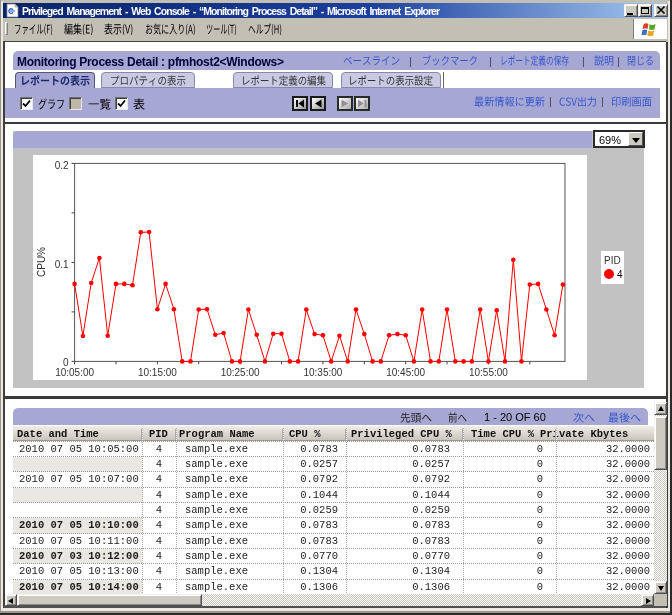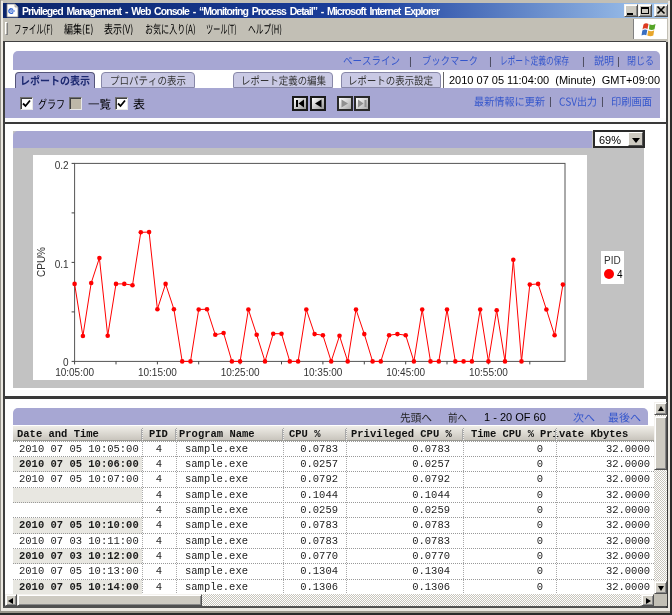--- a/index.html
+++ b/index.html
@@ -88,20 +88,21 @@
 <div class="abs" style="left:668px;top:1px;width:2px;height:612px;background:#ece9e2"></div>
 <div class="abs" style="left:670px;top:0px;width:2px;height:615px;background:#2b2b2b"></div>
 <div class="abs" style="left:3px;top:606px;width:663px;height:2px;background:#505050"></div>
 <div class="abs" style="left:1px;top:608px;width:669px;height:2.5px;background:#ece9e2"></div>
 <div class="abs" style="left:1px;top:610.5px;width:669px;height:2px;background:#9a968c"></div>
 <div class="abs" style="left:0px;top:612.5px;width:672px;height:2.5px;background:#2b2b2b"></div>
 
 <div class="abs" style="left:5px;top:42px;width:661px;height:564px;background:#fff;overflow:hidden"></div>
 
 <div class="abs" style="left:13px;top:51px;width:647px;height:19px;background:#a7a7d3;border-radius:5px 5px 0 0"></div>
+<div class="abs" style="left:17px;top:55px;font-size:12px;font-weight:bold;color:#00003a;letter-spacing:-0.28px;white-space:nowrap">Monitoring Process Detail : pfmhost2&lt;Windows&gt;</div>
 <div class="jp blue" style="left:343px;top:55px">
       <svg preserveAspectRatio="none" width="57" height="11" viewBox="0 0 66 11">
         <path transform="translate(0 9.68) scale(0.011000 -0.011000)" fill="currentColor" d="M690.9 678.2Q703.5 660.5 721.3 632.1Q739.1 603.7 756.5 573.8Q773.9 543.9 785.6 519.7L726.7 493.2Q714.4 519.6 699.1 548Q683.7 576.3 667.3 603.8Q650.9 631.4 633.9 653.5ZM819.4 729.1Q833 711.8 851 683.9Q869 656 887.2 626.2Q905.4 596.3 917 573.1L859.4 545.1Q846.6 571.5 830.6 599.5Q814.6 627.4 797.5 654.3Q780.3 681.1 763.4 702.9ZM53.1 263.5Q72.8 279.8 88.5 294.9Q104.2 310.1 123.8 329.6Q142 347.8 165.7 375.8Q189.5 403.7 216.6 436.6Q243.7 469.5 270.8 502.6Q298 535.7 321.3 563.4Q361 610.3 400 615.8Q439 621.3 490 572.6Q520.5 544.5 557 507.2Q593.6 469.8 629.8 432.1Q666 394.4 694.8 363.2Q728.8 327.8 770.9 282.4Q813 237 857.1 189.6Q901.2 142.2 939.2 100.6L870.4 28Q835.4 71.4 795.5 117.8Q755.7 164.3 717.3 208.7Q679 253.1 646.7 289.1Q625.3 313.7 598.4 342.9Q571.5 372.1 544.3 401.2Q517.2 430.3 493.5 454.9Q469.7 479.6 454 495Q424.7 523.1 406.3 520.9Q387.9 518.7 362.2 487.6Q344.3 465.7 321 436.3Q297.7 406.9 272.9 375.1Q248.1 343.2 225.3 314.1Q202.4 285.1 185.3 264.5Q170.4 245.2 154.8 224Q139.3 202.8 127.7 187.5Z M1101.9 433Q1117 432 1139 430.6Q1161.1 429.3 1187.4 428.6Q1213.7 427.9 1241.3 427.9Q1257.1 427.9 1290.7 427.9Q1324.3 427.9 1369.1 427.9Q1414 427.9 1464.6 427.9Q1515.2 427.9 1565.8 427.9Q1616.4 427.9 1661.5 427.9Q1706.6 427.9 1739.9 427.9Q1773.3 427.9 1789.4 427.9Q1827 427.9 1853.8 429.9Q1880.6 432 1897.1 433V335.4Q1881.8 336.4 1852.6 337.9Q1823.4 339.5 1790 339.5Q1773.9 339.5 1740 339.5Q1706.2 339.5 1661.4 339.5Q1616.6 339.5 1566 339.5Q1515.4 339.5 1464.8 339.5Q1414.2 339.5 1369.4 339.5Q1324.5 339.5 1290.9 339.5Q1257.3 339.5 1241.3 339.5Q1200.1 339.5 1162.8 338.4Q1125.5 337.4 1101.9 335.4Z M2799.9 669Q2795.4 662.6 2787.6 649.2Q2779.7 635.7 2775.4 625.2Q2755.6 576.2 2724.8 516.6Q2694 456.9 2655.8 398.8Q2617.6 340.8 2576.1 294.2Q2520.7 232.3 2454.9 173.5Q2389.2 114.6 2316.1 64.6Q2243 14.5 2163.6 -21.9L2099.8 45.1Q2180.8 76.9 2255.4 124.2Q2329.9 171.5 2395.2 228.2Q2460.5 285 2511.9 341.9Q2546.1 380.8 2579.4 429.6Q2612.7 478.4 2639.2 528.8Q2665.7 579.2 2678.1 620.4Q2669.5 620.4 2639.7 620.4Q2609.9 620.4 2568.9 620.4Q2527.8 620.4 2482.7 620.4Q2437.6 620.4 2396.6 620.4Q2355.5 620.4 2326.4 620.4Q2297.4 620.4 2288.4 620.4Q2270.7 620.4 2249.2 619.2Q2227.8 618 2210.2 616.9Q2192.7 615.8 2187.2 615.4V705.7Q2194.3 704.9 2212.7 703.5Q2231.1 702.1 2252.1 700.8Q2273.2 699.5 2288.4 699.5Q2298.5 699.5 2327.7 699.5Q2356.8 699.5 2397.3 699.5Q2437.8 699.5 2481.9 699.5Q2525.9 699.5 2566.3 699.5Q2606.8 699.5 2635.7 699.5Q2664.7 699.5 2674.3 699.5Q2698.8 699.5 2718.2 701.9Q2737.6 704.3 2749.1 707.8ZM2589.1 346.7Q2630.1 313 2673.5 272Q2716.9 231 2758.9 187.7Q2800.8 144.5 2836.9 104.7Q2873 64.9 2898.8 33.5L2829.4 -27.2Q2793.6 20.7 2744.7 76.2Q2695.7 131.6 2641.2 187.4Q2586.6 243.2 2532 290.4Z M3231.2 744.6Q3251 742.2 3274 741Q3297.1 739.8 3320.6 739.8Q3336.4 739.8 3375.9 739.8Q3415.4 739.8 3465.6 739.8Q3515.9 739.8 3566.2 739.8Q3616.6 739.8 3656.6 739.8Q3696.7 739.8 3714.3 739.8Q3737.7 739.8 3762.1 741Q3786.5 742.2 3804.8 744.6V661.8Q3786.9 663.8 3762.5 664.2Q3738.2 664.6 3712.9 664.6Q3696.3 664.6 3656.6 664.6Q3617 664.6 3566.8 664.6Q3516.5 664.6 3466.3 664.6Q3416 664.6 3376.6 664.6Q3337.2 664.6 3320.6 664.6Q3298.1 664.6 3274.9 663.9Q3251.8 663.2 3231.2 661.8ZM3878.1 481.3Q3874.6 474.6 3870.5 466.1Q3866.5 457.6 3864.7 451.6Q3845.2 377.8 3809.9 303.4Q3774.7 229 3718.7 167.6Q3640.5 81.6 3548.5 33.6Q3456.5 -14.4 3361.1 -41.2L3299.3 30Q3405.3 51.9 3496.4 98.8Q3587.4 145.7 3651.2 213.2Q3696.7 261.1 3726.5 320.7Q3756.2 380.3 3769.8 434.4Q3759.4 434.4 3728.5 434.4Q3697.6 434.4 3653.9 434.4Q3610.1 434.4 3559.5 434.4Q3508.9 434.4 3457.7 434.4Q3406.4 434.4 3361.8 434.4Q3317.2 434.4 3284.8 434.4Q3252.4 434.4 3239.2 434.4Q3221.4 434.4 3195.1 433.7Q3168.8 433 3141.5 430.6V514.7Q3169.1 512.3 3194.1 510.6Q3219.1 508.9 3239.2 508.9Q3250.1 508.9 3281 508.9Q3311.9 508.9 3356 508.9Q3400.1 508.9 3450.9 508.9Q3501.6 508.9 3552.6 508.9Q3603.7 508.9 3648 508.9Q3692.3 508.9 3723.6 508.9Q3754.9 508.9 3765.8 508.9Q3783.2 508.9 3798 510.8Q3812.8 512.8 3821.1 516.6Z M4086.2 361.3Q4215.9 396.3 4327.9 446.2Q4439.8 496.1 4522.6 547.7Q4575.4 580.5 4624.9 619.2Q4674.3 658 4718.3 699.8Q4762.3 741.6 4796.4 783.3L4863.4 720.5Q4820.6 676.3 4771.7 633.4Q4722.7 590.5 4668.2 550.9Q4613.7 511.2 4555.3 474.4Q4500.4 440.8 4431.2 406.1Q4362 371.4 4284.2 340.1Q4206.3 308.8 4125.8 283.3ZM4506.5 506.3 4592.7 532.1V75.9Q4592.7 57.4 4593.4 36.2Q4594.1 15 4595.5 -2.9Q4596.9 -20.9 4599 -30.7H4501Q4502.4 -20.9 4503.7 -2.9Q4505.1 15 4505.8 36.2Q4506.5 57.4 4506.5 75.9Z M5227 732.7Q5253.7 714.7 5288.7 688.5Q5323.7 662.3 5360.2 632.4Q5396.8 602.5 5429.1 574.9Q5461.4 547.2 5481.6 526.2L5419.2 462.7Q5400.4 482.2 5370 510.2Q5339.6 538.2 5303.9 568.5Q5268.2 598.7 5233.2 626.1Q5198.2 653.5 5170 671.9ZM5141.3 62.6Q5228.7 75.6 5301.3 98.8Q5373.9 122 5433.8 150.9Q5493.7 179.8 5540.9 209Q5618.1 257.3 5682.9 319.9Q5747.8 382.4 5796.9 449.1Q5846 515.8 5874.7 577.3L5922.9 491.7Q5889 429.8 5839.2 365.9Q5789.3 302 5726.2 243.1Q5663.1 184.2 5587 136.5Q5537.2 105.2 5477.6 75.1Q5418 44.9 5347.7 20.5Q5277.4 -3.8 5193.6 -19.3Z"></path>
       </svg>
     </div>
     <div class="sep" style="left:409px;top:55px">|</div>
 <div class="jp blue" style="left:422px;top:55px">
       <svg preserveAspectRatio="none" width="56" height="11" viewBox="0 0 66 11">
         <path transform="translate(0 9.68) scale(0.011000 -0.011000)" fill="currentColor" d="M755.5 831.3Q767.7 814.4 782.6 790.4Q797.5 766.4 811.5 742.4Q825.6 718.5 835.4 699.3L779.7 674.8Q769.7 695.2 756.2 719.2Q742.6 743.2 728.1 766.8Q713.6 790.4 700.8 808.4ZM884.4 856.7Q896.8 840.1 911.8 816.6Q926.8 793 941.5 768.7Q956.3 744.4 966.5 724.9L910.8 700.6Q894.2 731.6 872 769.9Q849.7 808.2 829.3 833.8ZM845.8 651.1Q840.8 640.6 837.4 628.4Q833.9 616.2 830.8 601Q823 561.7 809.9 513.9Q796.8 466 778.1 415.7Q759.5 365.4 735.3 318.1Q711.1 270.8 681.6 232.3Q636 174.1 579.7 124Q523.3 73.8 451.5 33.8Q379.7 -6.3 288 -35.3L220 39.6Q317.4 64.4 388.9 100Q460.3 135.6 514.3 181.3Q568.2 227.1 610 280.3Q645.7 325.8 672.2 383.4Q698.8 441 716.5 499.6Q734.1 558.1 740.7 606Q726.3 606 687.4 606Q648.5 606 595.7 606Q542.8 606 485 606Q427.2 606 374.4 606Q321.5 606 282.6 606Q243.7 606 229.4 606Q199.7 606 174.5 605.1Q149.3 604.3 129.9 602.9V691.5Q144 690.1 160.7 688.4Q177.4 686.7 195.7 685.9Q214 685 230 685Q241.9 685 272.6 685Q303.3 685 345.9 685Q388.5 685 436.9 685Q485.2 685 533.1 685Q580.9 685 622.4 685Q663.9 685 693 685Q722 685 731.4 685Q742.9 685 757 685.9Q771.1 686.7 784.9 690.3Z M1483.5 575.9Q1490.2 561.2 1501.1 531.8Q1512 502.4 1524.4 469.2Q1536.8 436 1547 406.3Q1557.2 376.6 1562 360.4L1487.7 333.6Q1483.9 350.8 1474.2 380.1Q1464.5 409.4 1452.5 442.5Q1440.5 475.6 1428.9 504.9Q1417.2 534.2 1409.6 550.9ZM1845.5 519.6Q1840.4 504.6 1836.6 492.5Q1832.8 480.4 1829.7 470.4Q1810.1 388 1776 309.3Q1742 230.6 1688.4 162.6Q1619 75.2 1532.5 16.2Q1446.1 -42.8 1362.2 -74.7L1296.2 -7.5Q1354 9.5 1413.3 39.7Q1472.5 69.9 1526.5 111.9Q1580.4 153.9 1621.4 204.7Q1656.8 248.6 1685.3 303.6Q1713.7 358.7 1732.7 421Q1751.6 483.3 1759.3 547.1ZM1250.8 525.6Q1258.8 509.5 1270.9 480.1Q1283 450.7 1296.6 416.5Q1310.2 382.3 1322.5 350.8Q1334.8 319.4 1341.8 299.9L1266.4 271.7Q1260.4 291.1 1248.6 323.4Q1236.8 355.7 1223 391Q1209.2 426.3 1196.8 455.3Q1184.4 484.3 1176.8 497.4Z M2871.7 625.5Q2865.4 615 2859.1 599.6Q2852.9 584.2 2848.6 572.2Q2835.6 522 2810.7 462.7Q2785.9 403.5 2751 342.9Q2716.1 282.2 2671.3 227.7Q2603.2 144.8 2508.4 76.4Q2413.6 8.1 2273.2 -44.5L2200.6 21.3Q2292.7 48.2 2365.7 86.6Q2438.7 125 2496.9 171.9Q2555 218.7 2600.1 272.2Q2639.4 318.2 2671.5 373.3Q2703.6 428.5 2726.7 483.7Q2749.9 539 2759.5 584.4H2389.1L2421.1 656.2Q2433.3 656.2 2466.2 656.2Q2499 656.2 2541.5 656.2Q2583.9 656.2 2625.9 656.2Q2668 656.2 2699.3 656.2Q2730.6 656.2 2740 656.2Q2760.1 656.2 2776.9 658.4Q2793.7 660.7 2805.4 665.5ZM2536.7 776.5Q2524.2 756.9 2512.1 734.5Q2500.1 712.1 2492.5 698.1Q2463.2 643 2418 579.7Q2372.9 516.3 2310.8 454.1Q2248.7 391.8 2168.3 338.1L2098.7 389.7Q2163.5 428.3 2214.7 473Q2266 517.8 2304.4 563.6Q2342.8 609.5 2370 651.9Q2397.1 694.3 2413.4 727.7Q2421.3 740.8 2430.7 764.3Q2440.1 787.8 2444.4 807.1Z M3928.8 634.1Q3921.7 626.2 3915 618.4Q3908.4 610.5 3903.8 603.2Q3875.7 557.2 3836.1 503Q3796.5 448.7 3746.8 391.8Q3697.1 334.9 3638.6 279.8Q3580 224.6 3513.2 176.7L3451.3 232.4Q3511.8 273.9 3564.9 323.1Q3618 372.3 3662.5 422.6Q3707 472.9 3740.3 518.8Q3773.7 564.8 3793.3 600.6Q3773.7 600.6 3736 600.6Q3698.3 600.6 3648.1 600.6Q3597.9 600.6 3542.6 600.6Q3487.2 600.6 3432.5 600.6Q3377.8 600.6 3330.7 600.6Q3283.6 600.6 3250.4 600.6Q3217.3 600.6 3205 600.6Q3185.6 600.6 3166 599.7Q3146.4 598.8 3129.7 597.7Q3113.1 596.6 3103.3 595.3V684.7Q3117 683.4 3134 681.3Q3151 679.2 3169.5 678.3Q3188 677.4 3205 677.4Q3215.7 677.4 3248.4 677.4Q3281 677.4 3327.9 677.4Q3374.8 677.4 3429.5 677.4Q3484.3 677.4 3540.6 677.4Q3597 677.4 3648.5 677.4Q3700 677.4 3739.9 677.4Q3779.7 677.4 3801.3 677.4Q3844 677.4 3865.5 684.9ZM3457.6 159.4Q3435 182 3404.4 210Q3373.7 237.9 3340.8 266.2Q3308 294.6 3278.8 318.5Q3249.5 342.4 3229.2 356.3L3293.8 408.5Q3310.9 396.2 3339.1 373.6Q3367.3 350.9 3400.7 323.2Q3434 295.5 3467.2 266Q3500.3 236.6 3527.3 210.4Q3558.8 179.6 3593.3 143.6Q3627.8 107.7 3658.8 73.8Q3689.9 39.9 3711.2 13.2L3638.4 -44.7Q3620 -18.9 3589.6 16.4Q3559.1 51.7 3524.3 89.4Q3489.4 127 3457.6 159.4Z M4101.9 433Q4117 432 4139 430.6Q4161.1 429.3 4187.4 428.6Q4213.7 427.9 4241.3 427.9Q4257.1 427.9 4290.7 427.9Q4324.3 427.9 4369.1 427.9Q4414 427.9 4464.6 427.9Q4515.2 427.9 4565.8 427.9Q4616.4 427.9 4661.5 427.9Q4706.6 427.9 4739.9 427.9Q4773.3 427.9 4789.4 427.9Q4827 427.9 4853.8 429.9Q4880.6 432 4897.1 433V335.4Q4881.8 336.4 4852.6 337.9Q4823.4 339.5 4790 339.5Q4773.9 339.5 4740 339.5Q4706.2 339.5 4661.4 339.5Q4616.6 339.5 4566 339.5Q4515.4 339.5 4464.8 339.5Q4414.2 339.5 4369.4 339.5Q4324.5 339.5 4290.9 339.5Q4257.3 339.5 4241.3 339.5Q4200.1 339.5 4162.8 338.4Q4125.5 337.4 4101.9 335.4Z M5871.7 625.5Q5865.4 615 5859.1 599.6Q5852.9 584.2 5848.6 572.2Q5835.6 522 5810.7 462.7Q5785.9 403.5 5751 342.9Q5716.1 282.2 5671.3 227.7Q5603.2 144.8 5508.4 76.4Q5413.6 8.1 5273.2 -44.5L5200.6 21.3Q5292.7 48.2 5365.7 86.6Q5438.7 125 5496.9 171.9Q5555 218.7 5600.1 272.2Q5639.4 318.2 5671.5 373.3Q5703.6 428.5 5726.7 483.7Q5749.9 539 5759.5 584.4H5389.1L5421.1 656.2Q5433.3 656.2 5466.2 656.2Q5499 656.2 5541.5 656.2Q5583.9 656.2 5625.9 656.2Q5668 656.2 5699.3 656.2Q5730.6 656.2 5740 656.2Q5760.1 656.2 5776.9 658.4Q5793.7 660.7 5805.4 665.5ZM5536.7 776.5Q5524.2 756.9 5512.1 734.5Q5500.1 712.1 5492.5 698.1Q5463.2 643 5418 579.7Q5372.9 516.3 5310.8 454.1Q5248.7 391.8 5168.3 338.1L5098.7 389.7Q5163.5 428.3 5214.7 473Q5266 517.8 5304.4 563.6Q5342.8 609.5 5370 651.9Q5397.1 694.3 5413.4 727.7Q5421.3 740.8 5430.7 764.3Q5440.1 787.8 5444.4 807.1Z"></path>
       </svg>
@@ -143,21 +144,20 @@
         <path transform="translate(0 9.68) scale(0.011000 -0.011000)" fill="currentColor" d="M222.1 31.8Q227.6 43.8 229.6 54.9Q231.6 66.1 231.6 80.8Q231.6 96.3 231.6 137.4Q231.6 178.4 231.6 235Q231.6 291.7 231.6 354.3Q231.6 417 231.6 476.5Q231.6 536 231.6 582.6Q231.6 629.2 231.6 652.5Q231.6 666 230.2 683.8Q228.8 701.6 227.2 718.1Q225.6 734.5 223.5 743.8H322Q319.4 725.6 317 700.1Q314.6 674.6 314.6 653.1Q314.6 632.6 314.6 594.8Q314.6 556.9 314.6 508.3Q314.6 459.6 314.6 406Q314.6 352.5 314.6 300.5Q314.6 248.5 314.6 203.9Q314.6 159.2 314.6 128Q314.6 96.8 314.6 85.7Q386.7 104 463.2 136.8Q539.7 169.6 613.5 214.2Q687.3 258.9 751.4 312.5Q815.5 366.2 862.1 426.6L907.2 356.9Q809.8 236 659.3 145.1Q508.8 54.3 321.9 -0.2Q314 -2.4 302.8 -6.6Q291.6 -10.9 279.8 -17.6Z M1754.7 738.9Q1754.7 712.2 1773.1 693.7Q1791.6 675.3 1818.3 675.3Q1845 675.3 1863.8 693.7Q1882.6 712.2 1882.6 738.9Q1882.6 765.6 1863.8 784.4Q1845 803.2 1818.3 803.2Q1791.6 803.2 1773.1 784.4Q1754.7 765.6 1754.7 738.9ZM1709.1 738.9Q1709.1 769.5 1723.9 794.3Q1738.6 819.2 1763.5 834Q1788.4 848.8 1818.3 848.8Q1848.9 848.8 1873.7 834Q1898.6 819.2 1913.4 794.3Q1928.2 769.5 1928.2 738.9Q1928.2 709 1913.4 684.1Q1898.6 659.2 1873.7 644.5Q1848.9 629.7 1818.3 629.7Q1788.4 629.7 1763.5 644.5Q1738.6 659.2 1723.9 684.1Q1709.1 709 1709.1 738.9ZM1541.7 770.7Q1540.7 763.7 1539.2 750.9Q1537.8 738.1 1536.7 724.2Q1535.6 710.3 1535.6 699.3Q1535.6 673.2 1535.6 639Q1535.6 604.7 1535.6 571.7Q1535.6 538.6 1535.6 514Q1535.6 494 1535.6 455.9Q1535.6 417.9 1535.6 370.1Q1535.6 322.3 1535.6 271.7Q1535.6 221 1535.6 174.1Q1535.6 127.1 1535.6 90.9Q1535.6 54.7 1535.6 36.6Q1535.6 -2.7 1515.6 -22.8Q1495.7 -42.8 1449.9 -42.8Q1429 -42.8 1403.5 -41.8Q1378 -40.8 1353.1 -39.1Q1328.3 -37.4 1307.6 -35.7L1300.5 43.8Q1333.7 37.8 1365.1 35Q1396.4 32.2 1416.2 32.2Q1436.4 32.2 1445.5 41.5Q1454.5 50.9 1454.9 70.5Q1454.9 84.2 1455.1 118.5Q1455.3 152.8 1455.3 198.6Q1455.3 244.5 1455.3 294.7Q1455.3 344.9 1455.3 390.4Q1455.3 435.9 1455.3 468.9Q1455.3 502 1455.3 514Q1455.3 531.3 1455.3 565.4Q1455.3 599.4 1455.3 636.6Q1455.3 673.8 1455.3 699.7Q1455.3 716.5 1452.9 738.1Q1450.5 759.8 1448.1 770.7ZM1092.1 602.3Q1113.3 599.9 1133.3 598.3Q1153.2 596.7 1176.9 596.7Q1189.2 596.7 1226.2 596.7Q1263.1 596.7 1315.5 596.7Q1368 596.7 1428.1 596.7Q1488.2 596.7 1548.5 596.7Q1608.9 596.7 1661.3 596.7Q1713.7 596.7 1750.5 596.7Q1787.3 596.7 1800 596.7Q1817.5 596.7 1840.4 598.1Q1863.2 599.5 1881.8 601.9V518.9Q1862.3 520.3 1840.8 520.7Q1819.3 521.1 1801 521.1Q1788.3 521.1 1751.7 521.1Q1715.1 521.1 1662.7 521.1Q1610.3 521.1 1550.1 521.1Q1490 521.1 1429.9 521.1Q1369.7 521.1 1317.1 521.1Q1264.5 521.1 1227.5 521.1Q1190.6 521.1 1177.5 521.1Q1154.9 521.1 1133.6 520.4Q1112.3 519.7 1092.1 517.7ZM1322.1 366.8Q1305.9 334.6 1282.4 296.7Q1258.8 258.7 1231.3 220.4Q1203.8 182.1 1177.4 148.9Q1150.9 115.7 1129.7 92.5L1060.9 139.4Q1085.9 162.2 1113.2 194.4Q1140.4 226.7 1166.6 262.8Q1192.8 298.9 1214.9 334.5Q1237 370.1 1251.8 400.7ZM1739.8 400.2Q1760 376.2 1783.6 343Q1807.3 309.8 1831.6 272.6Q1855.9 235.4 1876.9 200.5Q1897.9 165.7 1912.9 138.7L1839.2 97.9Q1824.6 127.6 1804.1 163.6Q1783.6 199.5 1760.6 236.5Q1737.6 273.5 1714.4 306.8Q1691.3 340 1671.9 363.6Z M2101.9 433Q2117 432 2139 430.6Q2161.1 429.3 2187.4 428.6Q2213.7 427.9 2241.3 427.9Q2257.1 427.9 2290.7 427.9Q2324.3 427.9 2369.1 427.9Q2414 427.9 2464.6 427.9Q2515.2 427.9 2565.8 427.9Q2616.4 427.9 2661.5 427.9Q2706.6 427.9 2739.9 427.9Q2773.3 427.9 2789.4 427.9Q2827 427.9 2853.8 429.9Q2880.6 432 2897.1 433V335.4Q2881.8 336.4 2852.6 337.9Q2823.4 339.5 2790 339.5Q2773.9 339.5 2740 339.5Q2706.2 339.5 2661.4 339.5Q2616.6 339.5 2566 339.5Q2515.4 339.5 2464.8 339.5Q2414.2 339.5 2369.4 339.5Q2324.5 339.5 2290.9 339.5Q2257.3 339.5 2241.3 339.5Q2200.1 339.5 2162.8 338.4Q2125.5 337.4 2101.9 335.4Z M3337 88.4Q3337 102.5 3337 144.5Q3337 186.6 3337 245.1Q3337 303.7 3337 368.5Q3337 433.4 3337 494.3Q3337 555.3 3337 602Q3337 648.8 3337 669.8Q3337 691.2 3335.2 721.1Q3333.4 751 3329.3 774.2H3427.4Q3425 751.7 3422.7 722Q3420.4 692.4 3420.4 669.8Q3420.4 631.1 3420.4 576.4Q3420.4 521.7 3420.4 460.5Q3420.4 399.2 3420.7 338.5Q3421 277.8 3421 225.5Q3421 173.2 3421 136.6Q3421 100 3421 88.4Q3421 72.4 3421.6 51Q3422.2 29.6 3424 8.1Q3425.8 -13.4 3427.2 -30.3H3330.5Q3333.6 -6.2 3335.3 27.1Q3337 60.5 3337 88.4ZM3402.7 511.7Q3452.1 497.5 3511.8 477Q3571.4 456.5 3633 433.1Q3694.5 409.8 3750.3 386.3Q3806.1 362.8 3847.5 342.1L3812.6 257.3Q3770 280.5 3716.2 304.5Q3662.5 328.4 3605.9 351Q3549.3 373.7 3496.5 392.1Q3443.7 410.5 3402.7 423.3Z M4211.1 534.3H4794.7V462.1H4211.1ZM4499.4 295.5H4836.2V224.7H4499.4ZM4460 497.6H4537.6V-9L4460 1.7ZM4222.4 376.8 4300 368.5Q4279.2 216.9 4230.3 103Q4181.4 -10.9 4096.6 -84.9Q4090.7 -78 4079.3 -68.3Q4068 -58.5 4055.8 -49.2Q4043.6 -39.8 4034.5 -34.3Q4118.2 30.6 4162.4 135.7Q4206.5 240.8 4222.4 376.8ZM4270 247.7Q4296.2 171.5 4337.9 124.1Q4379.7 76.6 4434.8 51.7Q4490 26.9 4556.6 17.7Q4623.3 8.6 4699.6 8.6Q4710.7 8.6 4735.7 8.6Q4760.7 8.6 4792.5 8.6Q4824.2 8.6 4857 8.8Q4889.8 9 4916.9 9.2Q4944 9.4 4958.5 9.8Q4952.7 0.7 4946.8 -13Q4940.9 -26.7 4936.5 -41Q4932.2 -55.2 4930 -66.3H4880.5H4695.9Q4606.6 -66.3 4531.1 -54.6Q4455.7 -42.9 4395.1 -12.1Q4334.6 18.7 4287.7 75.9Q4240.9 133.2 4208.9 224.3ZM4458.8 839.6H4538V677.9H4458.8ZM4082.3 725.2H4918.1V507.1H4841.3V653.5H4156.4V507.1H4082.3Z M5098.6 734.7H5903.4V675.4H5098.6ZM5152.4 613.2H5849.3V557.2H5152.4ZM5055.5 493.2H5945.5V433.3H5055.5ZM5054.7 270.9H5948.2V211.6H5054.7ZM5460.2 705.2H5537V463.8H5460.2ZM5676.3 842.4 5755.9 821.9Q5737 791.9 5716.5 763.1Q5696.1 734.4 5679.9 713.7L5616.7 733.3Q5632 755.9 5649 787.4Q5666 818.9 5676.3 842.4ZM5050.5 123.9Q5108.9 127.8 5184.7 133.3Q5260.5 138.9 5346.7 145.4Q5432.9 152 5519.8 159L5519.4 105.1Q5436.3 97.3 5353.2 89.6Q5270 82 5194.3 75.4Q5118.6 68.7 5057.8 62.9ZM5267.3 379H5340.2V-5.1Q5340.2 -34.6 5331.8 -49.1Q5323.5 -63.6 5301.3 -70.1Q5279 -77.2 5242.5 -78.8Q5206 -80.4 5148.8 -80.4Q5146.2 -67.2 5139.3 -50.4Q5132.4 -33.6 5125.2 -20.4Q5152.8 -21.4 5178 -21.8Q5203.3 -22.2 5222.1 -21.7Q5240.9 -21.2 5247.9 -21.2Q5258.9 -21.2 5263.1 -17.4Q5267.3 -13.5 5267.3 -3.5ZM5457.2 423.8 5503.4 376.6Q5448.9 363.8 5377.7 353.6Q5306.6 343.4 5230.8 336.5Q5155.1 329.7 5084.8 325.9Q5083 336.6 5077.6 350.9Q5072.1 365.2 5066.8 375.5Q5135.3 379.7 5208.5 386.5Q5281.7 393.2 5347.3 402.9Q5412.8 412.6 5457.2 423.8ZM5540.5 417.7H5612.6Q5616.8 324.6 5639 245.9Q5661.2 167.3 5695.8 109.6Q5730.3 51.9 5773.2 20.4Q5816 -11.2 5863 -10.6Q5884.3 -10 5892 10.7Q5899.7 31.3 5903.7 85.4Q5915.2 75.5 5931.5 67.4Q5947.7 59.3 5961.8 55Q5956 1.2 5944.3 -27.6Q5932.6 -56.5 5912.3 -67.9Q5892.1 -79.4 5859.7 -80Q5794.5 -80 5739 -42.6Q5683.4 -5.2 5640.7 62.1Q5597.9 129.4 5571.9 220.3Q5545.9 311.2 5540.5 417.7ZM5805.2 199.8 5870.5 177.1Q5824.5 117.1 5756.4 68.8Q5688.3 20.6 5608.8 -15.6Q5529.3 -51.9 5448.3 -77.3Q5445.4 -69.6 5438.4 -58.5Q5431.4 -47.4 5423.5 -35.6Q5415.6 -23.9 5408.8 -17Q5487.3 3.1 5562.9 33.9Q5638.6 64.8 5702 106.5Q5765.3 148.2 5805.2 199.8ZM5687.2 373.7 5729 419.1Q5757.8 408.5 5788.3 393.5Q5818.9 378.5 5846.4 362.4Q5874 346.3 5891.2 330.9L5848 280.9Q5831 296.3 5804.2 313.2Q5777.3 330.1 5746.6 346.2Q5716 362.3 5687.2 373.7ZM5250.3 816.2 5314.9 839.8Q5337.2 817.1 5356.8 788.1Q5376.5 759.2 5385.9 737.3L5316.6 709.5Q5308.5 731.3 5289.8 761.8Q5271 792.4 5250.3 816.2Z M6563.7 682.7Q6553.9 604.9 6538.5 519.8Q6523.1 434.7 6499 354.8Q6468.8 252.3 6432.1 183.1Q6395.5 113.9 6353.9 78.9Q6312.4 43.9 6266.2 43.9Q6221.9 43.9 6180.9 76.2Q6139.9 108.5 6113.9 168.5Q6087.8 228.6 6087.8 311.1Q6087.8 392.8 6121.4 465.9Q6154.9 539 6214.7 595.7Q6274.4 652.5 6354 685Q6433.6 717.6 6525 717.6Q6613.1 717.6 6683.5 688.9Q6753.9 660.2 6804.2 609.8Q6854.4 559.4 6881.2 492.6Q6908.1 425.8 6908.1 350Q6908.1 245 6863.7 165Q6819.2 85.1 6735.5 35Q6651.7 -15.1 6532.7 -31L6486.4 43.5Q6510.5 45.6 6532.5 48.9Q6554.5 52.2 6572.2 56Q6620.2 66.8 6665.6 90.3Q6711 113.8 6747.2 150.4Q6783.5 187 6804.9 237.6Q6826.3 288.3 6826.3 353.1Q6826.3 413.6 6806.1 466.4Q6786 519.1 6747.1 559.2Q6708.2 599.3 6652 622.2Q6595.9 645.1 6523.9 645.1Q6441.6 645.1 6375.5 615.2Q6309.4 585.2 6262.4 536.5Q6215.5 487.9 6190.8 430.3Q6166.1 372.8 6166.1 318Q6166.1 255.5 6182.5 215Q6198.8 174.5 6222.4 155.2Q6246.1 136 6269 136Q6292.6 136 6317.7 159.6Q6342.9 183.3 6368.8 235.6Q6394.8 287.9 6420.1 372.1Q6442.5 444.3 6457.9 525.3Q6473.3 606.3 6480.3 684.1Z M7615.5 327.9H7666.3V-70.7H7615.5ZM7743.8 327.9H7795.4V-70.7H7743.8ZM7391.8 779.4H7942.5V713.2H7391.8ZM7512.8 172.7H7911.1V115H7512.8ZM7430.8 647.6H7498.3V426.9Q7498.3 372.6 7493.8 309Q7489.3 245.4 7476.9 179Q7464.6 112.6 7440.9 50Q7417.2 -12.6 7378.8 -65.5Q7373.3 -59 7362.9 -50.7Q7352.6 -42.4 7342.1 -34.8Q7331.7 -27.2 7323.4 -23.7Q7360 26.1 7381.5 83.5Q7402.9 140.9 7413.5 201.2Q7424 261.6 7427.4 319.3Q7430.8 376.9 7430.8 427.9ZM7460 647.6H7917.9V415.6H7460V478H7845.4V585.8H7460ZM7484.9 347.8H7915.4V288.7H7540.8V-80.4H7484.9ZM7875.6 347.8H7938.9V-8.9Q7938.9 -30.7 7934.6 -45Q7930.4 -59.2 7915.9 -68.1Q7902.3 -75.4 7882.1 -77.6Q7862 -79.8 7833.5 -79.8Q7831.7 -66.3 7825.5 -48.8Q7819.3 -31.2 7813.1 -18Q7832.1 -19 7846.2 -19Q7860.3 -19 7866.2 -19Q7875.6 -18.4 7875.6 -7.8ZM7196.2 840 7260.9 815Q7242.9 778.1 7221.9 738Q7200.8 697.9 7180.3 660.9Q7159.8 623.9 7140.8 595.5L7090.1 617.7Q7108.1 646.9 7127.9 686Q7147.7 725.2 7166.1 766Q7184.4 806.8 7196.2 840ZM7302.4 725.7 7364.2 697.9Q7331.2 642.1 7291.4 579.7Q7251.7 517.2 7211.2 459.5Q7170.7 401.8 7134.3 358.2L7089 382.7Q7116 416.1 7145.2 458.6Q7174.5 501.1 7203.3 547.7Q7232.1 594.3 7257.7 640.3Q7283.2 686.3 7302.4 725.7ZM7036.9 633 7076 680.2Q7102.9 655.9 7130.3 627Q7157.7 598.1 7180.6 569.8Q7203.5 541.5 7216.3 518.5L7174.9 463.8Q7162.4 488.2 7139.9 517.9Q7117.4 547.6 7090.4 577.8Q7063.3 608 7036.9 633ZM7264.8 499.5 7317.6 519.8Q7336.8 486.6 7354 448.3Q7371.2 409.9 7384.4 373.8Q7397.7 337.8 7402.9 309.2L7346.2 285.1Q7341.3 313.3 7328.7 350.4Q7316.1 387.4 7299.6 426.7Q7283 465.9 7264.8 499.5ZM7028.4 397.9Q7090.3 400.3 7175.3 405Q7260.2 409.8 7350.2 414.6L7350.4 350.9Q7266.6 345.7 7184.1 340.2Q7101.6 334.8 7036.7 330.6ZM7283.5 256.2 7336.6 271.8Q7354.6 228.8 7368.6 177.8Q7382.6 126.9 7387 89.5L7330.3 72.2Q7326.7 110.2 7313.9 161.7Q7301.1 213.2 7283.5 256.2ZM7088.8 268.4 7150 257.9Q7140.4 187.1 7123.1 119Q7105.9 50.8 7082.2 2.8Q7076.7 7.1 7066.1 12.2Q7055.6 17.2 7044.8 22.3Q7034 27.5 7026.1 30Q7051 75.9 7065.8 139.6Q7080.5 203.3 7088.8 268.4ZM7189.2 368.1H7254V-79.8H7189.2Z M8053.5 228.2H8947.1V165.5H8053.5ZM8221.7 593.9H8840.2V540.3H8221.7ZM8221.7 473.3H8843.3V419.1H8221.7ZM8209.6 721.5H8881.2V659.9H8209.6ZM8480 686.1H8552.5V327.5H8480ZM8460.4 308.2H8535.2V-79.4H8460.4ZM8444 205.5 8502.6 175.6Q8465.4 136.8 8415.6 100.2Q8365.8 63.5 8308.7 31.3Q8251.6 -0.9 8192.7 -26.4Q8133.8 -51.8 8078.9 -69Q8070.2 -54.6 8055.9 -35.9Q8041.6 -17.2 8029 -6.2Q8084.5 8.5 8143.5 30.5Q8202.5 52.5 8258.4 80.5Q8314.3 108.5 8362.4 140.3Q8410.4 172.1 8444 205.5ZM8552.9 205.8Q8586.8 173.1 8634.3 141.7Q8681.9 110.3 8737.8 83.6Q8793.8 56.9 8852.8 35.7Q8911.8 14.4 8967.8 0.6Q8960.1 -6.7 8951 -17.8Q8942 -28.8 8933.8 -40.2Q8925.6 -51.5 8919.9 -61.2Q8864.1 -44.6 8804.6 -20.1Q8745.1 4.3 8688.1 35.3Q8631.2 66.3 8581.3 101.9Q8531.3 137.4 8494.2 175.6ZM8526.1 840.4 8610.2 828.7Q8590.1 789 8567.4 749.3Q8544.8 709.7 8525.3 681.9L8459.5 695.5Q8477.2 725.9 8496.7 767.1Q8516.1 808.4 8526.1 840.4ZM8265.1 841.8 8343.4 827Q8314.1 772.5 8275.9 714.9Q8237.6 657.3 8189.5 601.3Q8141.4 545.4 8081.4 495.8Q8075.3 504.5 8065.5 514Q8055.8 523.6 8045.7 532.2Q8035.7 540.9 8027 546Q8083 590.1 8128.5 641.1Q8174 692.1 8208.7 744.2Q8243.4 796.3 8265.1 841.8ZM8174.3 680H8246V350.2H8920.1V290.4H8174.3Z"></path>
       </svg>
     </div>
 <div class="abs" style="left:341px;top:72px;width:100px;height:16px;background:#c9c9e4;border:1px solid #8888a8;border-radius:4px 4px 0 0"></div>
 <div class="jp" style="left:348px;top:74.5px;color:#333">
       <svg preserveAspectRatio="none" width="85" height="11" viewBox="0 0 99 11">
         <path transform="translate(0 9.68) scale(0.011000 -0.011000)" fill="currentColor" d="M222.1 31.8Q227.6 43.8 229.6 54.9Q231.6 66.1 231.6 80.8Q231.6 96.3 231.6 137.4Q231.6 178.4 231.6 235Q231.6 291.7 231.6 354.3Q231.6 417 231.6 476.5Q231.6 536 231.6 582.6Q231.6 629.2 231.6 652.5Q231.6 666 230.2 683.8Q228.8 701.6 227.2 718.1Q225.6 734.5 223.5 743.8H322Q319.4 725.6 317 700.1Q314.6 674.6 314.6 653.1Q314.6 632.6 314.6 594.8Q314.6 556.9 314.6 508.3Q314.6 459.6 314.6 406Q314.6 352.5 314.6 300.5Q314.6 248.5 314.6 203.9Q314.6 159.2 314.6 128Q314.6 96.8 314.6 85.7Q386.7 104 463.2 136.8Q539.7 169.6 613.5 214.2Q687.3 258.9 751.4 312.5Q815.5 366.2 862.1 426.6L907.2 356.9Q809.8 236 659.3 145.1Q508.8 54.3 321.9 -0.2Q314 -2.4 302.8 -6.6Q291.6 -10.9 279.8 -17.6Z M1754.7 738.9Q1754.7 712.2 1773.1 693.7Q1791.6 675.3 1818.3 675.3Q1845 675.3 1863.8 693.7Q1882.6 712.2 1882.6 738.9Q1882.6 765.6 1863.8 784.4Q1845 803.2 1818.3 803.2Q1791.6 803.2 1773.1 784.4Q1754.7 765.6 1754.7 738.9ZM1709.1 738.9Q1709.1 769.5 1723.9 794.3Q1738.6 819.2 1763.5 834Q1788.4 848.8 1818.3 848.8Q1848.9 848.8 1873.7 834Q1898.6 819.2 1913.4 794.3Q1928.2 769.5 1928.2 738.9Q1928.2 709 1913.4 684.1Q1898.6 659.2 1873.7 644.5Q1848.9 629.7 1818.3 629.7Q1788.4 629.7 1763.5 644.5Q1738.6 659.2 1723.9 684.1Q1709.1 709 1709.1 738.9ZM1541.7 770.7Q1540.7 763.7 1539.2 750.9Q1537.8 738.1 1536.7 724.2Q1535.6 710.3 1535.6 699.3Q1535.6 673.2 1535.6 639Q1535.6 604.7 1535.6 571.7Q1535.6 538.6 1535.6 514Q1535.6 494 1535.6 455.9Q1535.6 417.9 1535.6 370.1Q1535.6 322.3 1535.6 271.7Q1535.6 221 1535.6 174.1Q1535.6 127.1 1535.6 90.9Q1535.6 54.7 1535.6 36.6Q1535.6 -2.7 1515.6 -22.8Q1495.7 -42.8 1449.9 -42.8Q1429 -42.8 1403.5 -41.8Q1378 -40.8 1353.1 -39.1Q1328.3 -37.4 1307.6 -35.7L1300.5 43.8Q1333.7 37.8 1365.1 35Q1396.4 32.2 1416.2 32.2Q1436.4 32.2 1445.5 41.5Q1454.5 50.9 1454.9 70.5Q1454.9 84.2 1455.1 118.5Q1455.3 152.8 1455.3 198.6Q1455.3 244.5 1455.3 294.7Q1455.3 344.9 1455.3 390.4Q1455.3 435.9 1455.3 468.9Q1455.3 502 1455.3 514Q1455.3 531.3 1455.3 565.4Q1455.3 599.4 1455.3 636.6Q1455.3 673.8 1455.3 699.7Q1455.3 716.5 1452.9 738.1Q1450.5 759.8 1448.1 770.7ZM1092.1 602.3Q1113.3 599.9 1133.3 598.3Q1153.2 596.7 1176.9 596.7Q1189.2 596.7 1226.2 596.7Q1263.1 596.7 1315.5 596.7Q1368 596.7 1428.1 596.7Q1488.2 596.7 1548.5 596.7Q1608.9 596.7 1661.3 596.7Q1713.7 596.7 1750.5 596.7Q1787.3 596.7 1800 596.7Q1817.5 596.7 1840.4 598.1Q1863.2 599.5 1881.8 601.9V518.9Q1862.3 520.3 1840.8 520.7Q1819.3 521.1 1801 521.1Q1788.3 521.1 1751.7 521.1Q1715.1 521.1 1662.7 521.1Q1610.3 521.1 1550.1 521.1Q1490 521.1 1429.9 521.1Q1369.7 521.1 1317.1 521.1Q1264.5 521.1 1227.5 521.1Q1190.6 521.1 1177.5 521.1Q1154.9 521.1 1133.6 520.4Q1112.3 519.7 1092.1 517.7ZM1322.1 366.8Q1305.9 334.6 1282.4 296.7Q1258.8 258.7 1231.3 220.4Q1203.8 182.1 1177.4 148.9Q1150.9 115.7 1129.7 92.5L1060.9 139.4Q1085.9 162.2 1113.2 194.4Q1140.4 226.7 1166.6 262.8Q1192.8 298.9 1214.9 334.5Q1237 370.1 1251.8 400.7ZM1739.8 400.2Q1760 376.2 1783.6 343Q1807.3 309.8 1831.6 272.6Q1855.9 235.4 1876.9 200.5Q1897.9 165.7 1912.9 138.7L1839.2 97.9Q1824.6 127.6 1804.1 163.6Q1783.6 199.5 1760.6 236.5Q1737.6 273.5 1714.4 306.8Q1691.3 340 1671.9 363.6Z M2101.9 433Q2117 432 2139 430.6Q2161.1 429.3 2187.4 428.6Q2213.7 427.9 2241.3 427.9Q2257.1 427.9 2290.7 427.9Q2324.3 427.9 2369.1 427.9Q2414 427.9 2464.6 427.9Q2515.2 427.9 2565.8 427.9Q2616.4 427.9 2661.5 427.9Q2706.6 427.9 2739.9 427.9Q2773.3 427.9 2789.4 427.9Q2827 427.9 2853.8 429.9Q2880.6 432 2897.1 433V335.4Q2881.8 336.4 2852.6 337.9Q2823.4 339.5 2790 339.5Q2773.9 339.5 2740 339.5Q2706.2 339.5 2661.4 339.5Q2616.6 339.5 2566 339.5Q2515.4 339.5 2464.8 339.5Q2414.2 339.5 2369.4 339.5Q2324.5 339.5 2290.9 339.5Q2257.3 339.5 2241.3 339.5Q2200.1 339.5 2162.8 338.4Q2125.5 337.4 2101.9 335.4Z M3337 88.4Q3337 102.5 3337 144.5Q3337 186.6 3337 245.1Q3337 303.7 3337 368.5Q3337 433.4 3337 494.3Q3337 555.3 3337 602Q3337 648.8 3337 669.8Q3337 691.2 3335.2 721.1Q3333.4 751 3329.3 774.2H3427.4Q3425 751.7 3422.7 722Q3420.4 692.4 3420.4 669.8Q3420.4 631.1 3420.4 576.4Q3420.4 521.7 3420.4 460.5Q3420.4 399.2 3420.7 338.5Q3421 277.8 3421 225.5Q3421 173.2 3421 136.6Q3421 100 3421 88.4Q3421 72.4 3421.6 51Q3422.2 29.6 3424 8.1Q3425.8 -13.4 3427.2 -30.3H3330.5Q3333.6 -6.2 3335.3 27.1Q3337 60.5 3337 88.4ZM3402.7 511.7Q3452.1 497.5 3511.8 477Q3571.4 456.5 3633 433.1Q3694.5 409.8 3750.3 386.3Q3806.1 362.8 3847.5 342.1L3812.6 257.3Q3770 280.5 3716.2 304.5Q3662.5 328.4 3605.9 351Q3549.3 373.7 3496.5 392.1Q3443.7 410.5 3402.7 423.3Z M4563.7 682.7Q4553.9 604.9 4538.5 519.8Q4523.1 434.7 4499 354.8Q4468.8 252.3 4432.1 183.1Q4395.5 113.9 4353.9 78.9Q4312.4 43.9 4266.2 43.9Q4221.9 43.9 4180.9 76.2Q4139.9 108.5 4113.9 168.5Q4087.8 228.6 4087.8 311.1Q4087.8 392.8 4121.4 465.9Q4154.9 539 4214.7 595.7Q4274.4 652.5 4354 685Q4433.6 717.6 4525 717.6Q4613.1 717.6 4683.5 688.9Q4753.9 660.2 4804.2 609.8Q4854.4 559.4 4881.2 492.6Q4908.1 425.8 4908.1 350Q4908.1 245 4863.7 165Q4819.2 85.1 4735.5 35Q4651.7 -15.1 4532.7 -31L4486.4 43.5Q4510.5 45.6 4532.5 48.9Q4554.5 52.2 4572.2 56Q4620.2 66.8 4665.6 90.3Q4711 113.8 4747.2 150.4Q4783.5 187 4804.9 237.6Q4826.3 288.3 4826.3 353.1Q4826.3 413.6 4806.1 466.4Q4786 519.1 4747.1 559.2Q4708.2 599.3 4652 622.2Q4595.9 645.1 4523.9 645.1Q4441.6 645.1 4375.5 615.2Q4309.4 585.2 4262.4 536.5Q4215.5 487.9 4190.8 430.3Q4166.1 372.8 4166.1 318Q4166.1 255.5 4182.5 215Q4198.8 174.5 4222.4 155.2Q4246.1 136 4269 136Q4292.6 136 4317.7 159.6Q4342.9 183.3 4368.8 235.6Q4394.8 287.9 4420.1 372.1Q4442.5 444.3 4457.9 525.3Q4473.3 606.3 4480.3 684.1Z M5099.6 756.5H5902.4V691.2H5099.6ZM5145.4 609.1H5863.4V546.9H5145.4ZM5062.6 456H5936.6V390.7H5062.6ZM5460 840.4H5535.6V405.3H5460ZM5456.9 434.4 5521.3 403.1Q5482.1 360.7 5430 320.4Q5377.9 280.1 5318.5 244.9Q5259.1 209.6 5197.2 181.2Q5135.3 152.8 5077.2 133.8Q5072 143.5 5063.2 154.8Q5054.3 166.1 5045.3 177.1Q5036.4 188 5028.1 195.7Q5085.6 211.9 5146.7 237.3Q5207.9 262.6 5265.5 294.2Q5323.1 325.8 5372.5 361.5Q5421.8 397.1 5456.9 434.4ZM5565.9 424.4Q5596 317.9 5649.6 230.8Q5703.3 143.7 5782.6 82.4Q5861.8 21.1 5967.7 -10.6Q5959.6 -18.3 5950.2 -30Q5940.7 -41.7 5932.3 -54Q5924 -66.3 5918.2 -76.5Q5808.3 -38.8 5726.5 29.6Q5644.6 97.9 5588.3 193.9Q5532 289.9 5497.5 410.4ZM5850.6 357.5 5910.4 311Q5875.1 282.5 5833.5 253.6Q5791.9 224.6 5750.4 198.5Q5709 172.5 5672.5 152.2L5626.3 193.8Q5661.7 215.3 5702.7 243Q5743.7 270.8 5782.9 301Q5822.2 331.2 5850.6 357.5ZM5139.6 -10.5Q5197.1 2 5273.3 20.3Q5349.4 38.5 5434.8 59.6Q5520.1 80.7 5605.1 101.9L5612.7 35Q5534 14.3 5453.1 -6.4Q5372.2 -27.2 5298.1 -45.7Q5224 -64.1 5163.7 -79.6ZM5280.7 248.2 5334.7 302.1 5355.4 296V-5.5H5280.7Z M6461 483.8H6541.7V17.5Q6541.7 -18.5 6531.5 -37.5Q6521.2 -56.4 6494 -66.1Q6467.5 -74.8 6422.6 -76.9Q6377.7 -78.9 6311.5 -78.9Q6308.9 -62 6300.9 -39.5Q6293 -16.9 6283.7 -0.2Q6318.2 -1.2 6349.5 -1.9Q6380.9 -2.6 6404.3 -2.3Q6427.8 -1.9 6436.8 -1.9Q6450.8 -1.3 6455.9 3Q6461 7.3 6461 19.1ZM6233.7 350.8 6311.5 330.3Q6287.4 269.2 6253.8 210.3Q6220.1 151.4 6181.7 100.4Q6143.4 49.4 6103.6 10.8Q6096.6 17.7 6083.8 26.3Q6071 34.9 6057.7 43.2Q6044.4 51.6 6034.5 56.3Q6096.1 109.4 6148.8 187.9Q6201.4 266.4 6233.7 350.8ZM6683.5 320.3 6752.6 349.2Q6789.7 302.6 6825.5 247.8Q6861.2 193 6890.1 139.8Q6918.9 86.5 6933.8 43.5L6858.6 10.5Q6845.6 52.1 6817.9 106Q6790.2 159.9 6755.2 216.2Q6720.2 272.5 6683.5 320.3ZM6149.1 765.5H6852.6V691.6H6149.1ZM6059.5 523.1H6941V448.8H6059.5Z M7496.9 808.5H7568V686.5Q7568 643.6 7558.2 595.7Q7548.4 547.8 7521 502.9Q7493.6 457.9 7439.8 422.1Q7434.6 429.7 7424.5 439.3Q7414.4 449 7403.6 458.3Q7392.7 467.7 7385 472.1Q7433.3 503.9 7457.2 540.5Q7481 577.2 7489 615Q7496.9 652.8 7496.9 687.7ZM7740.2 808.5H7811.5V562.5Q7811.5 546 7815.2 541.4Q7818.8 536.9 7830.9 536.9Q7834.7 536.9 7845 536.9Q7855.2 536.9 7866 536.9Q7876.9 536.9 7881.5 536.9Q7890.2 536.9 7894.7 544Q7899.3 551.1 7901.6 574.6Q7903.9 598.2 7904.3 645.9Q7915.3 637.2 7934.1 629.9Q7952.8 622.6 7967.6 618.7Q7964.6 560.2 7956.4 527.9Q7948.2 495.7 7932.6 483.3Q7917.1 471 7889.8 471Q7883.3 471 7869 471Q7854.7 471 7840.5 471Q7826.3 471 7819.8 471Q7789.4 471 7771.9 478.9Q7754.5 486.8 7747.3 506.6Q7740.2 526.3 7740.2 561.8ZM7550.9 336.9Q7602.5 207.5 7710.6 115.4Q7818.7 23.4 7969.6 -14.7Q7961.5 -22 7952 -33.9Q7942.6 -45.7 7934.2 -57.6Q7925.8 -69.5 7920.1 -79.4Q7765 -33.5 7654.6 67.7Q7544.1 168.9 7483.9 315.4ZM7830.7 406.7H7845.5L7858.3 409.9L7906.9 390.5Q7880.7 292.2 7833.6 215.5Q7786.4 138.8 7723.4 81.2Q7660.3 23.5 7585.5 -16.1Q7510.7 -55.6 7428.3 -80Q7424.9 -70.1 7417.7 -57.7Q7410.5 -45.3 7402.5 -33.3Q7394.6 -21.3 7387.3 -13.6Q7463.2 6 7533.1 40.9Q7602.9 75.7 7662.2 126.5Q7721.6 177.2 7764.7 244.2Q7807.8 311.3 7830.7 394.2ZM7431.7 406.7H7859.6V338.3H7431.7ZM7526.5 808.5H7776.8V741.3H7526.5ZM7085.6 537.5H7383.9V477.6H7085.6ZM7090.4 804.7H7381.9V744.8H7090.4ZM7085.6 403.7H7383.9V343.9H7085.6ZM7038.4 673.8H7418.7V611.4H7038.4ZM7121.1 268.8H7383.1V-23.3H7121.1V39.1H7317.1V206.5H7121.1ZM7084 268.8H7149.9V-69H7084Z M8211.1 534.3H8794.7V462.1H8211.1ZM8499.4 295.5H8836.2V224.7H8499.4ZM8460 497.6H8537.6V-9L8460 1.7ZM8222.4 376.8 8300 368.5Q8279.2 216.9 8230.3 103Q8181.4 -10.9 8096.6 -84.9Q8090.7 -78 8079.3 -68.3Q8068 -58.5 8055.8 -49.2Q8043.6 -39.8 8034.5 -34.3Q8118.2 30.6 8162.4 135.7Q8206.5 240.8 8222.4 376.8ZM8270 247.7Q8296.2 171.5 8337.9 124.1Q8379.7 76.6 8434.8 51.7Q8490 26.9 8556.6 17.7Q8623.3 8.6 8699.6 8.6Q8710.7 8.6 8735.7 8.6Q8760.7 8.6 8792.5 8.6Q8824.2 8.6 8857 8.8Q8889.8 9 8916.9 9.2Q8944 9.4 8958.5 9.8Q8952.7 0.7 8946.8 -13Q8940.9 -26.7 8936.5 -41Q8932.2 -55.2 8930 -66.3H8880.5H8695.9Q8606.6 -66.3 8531.1 -54.6Q8455.7 -42.9 8395.1 -12.1Q8334.6 18.7 8287.7 75.9Q8240.9 133.2 8208.9 224.3ZM8458.8 839.6H8538V677.9H8458.8ZM8082.3 725.2H8918.1V507.1H8841.3V653.5H8156.4V507.1H8082.3Z"></path>
       </svg>
     </div>
 <div class="abs" style="left:443px;top:72px;width:1px;height:16px;background:#666"></div>
-<div class="abs" style="left:449px;top:74px;font-size:11px;color:#000;white-space:nowrap">2010 07 05 11:04:00&nbsp; (Minute)&nbsp; GMT+09:00</div>
 
 <div class="abs" style="left:5px;top:88px;width:655px;height:30px;background:#a7a7d3"></div>
 <div class="abs" style="left:20px;top:97px;width:13px;height:13px;background:#fff;border:1px solid;border-color:#707070 #e8e8e8 #e8e8e8 #707070;box-shadow:inset 1px 1px 0 #404040"></div>
 <svg class="abs" style="left:22px;top:99px" width="9" height="9" viewBox="0 0 9 9">
       <path d="M1 4.5l2.5 2.5L8 1.5" fill="none" stroke="#000" stroke-width="1.8"></path>
     </svg>
 <div class="jp" style="left:38px;top:98px">
       <svg preserveAspectRatio="none" width="27" height="12" viewBox="0 0 36 12">
         <path transform="translate(0 10.56) scale(0.012000 -0.012000)" fill="currentColor" d="M765 800.1Q778 782.7 792.8 758.1Q807.7 733.6 822.1 708.6Q836.5 683.6 846.7 663.1L792.6 639Q777.8 669.4 754.8 709.2Q731.9 749 711.9 777.4ZM874.6 840.2Q888.2 821.8 903.8 796.9Q919.5 772 934.4 747.5Q949.3 723 958.5 704.2L904.8 680Q888.5 712.9 865.9 751.2Q843.3 789.4 822.1 817.4ZM831.4 601Q825.1 590.5 818.9 575.1Q812.6 559.7 808.3 547.7Q795.3 497.6 770.5 438.3Q745.6 379 710.7 318.4Q675.8 257.8 631 203.2Q562.9 120.3 468.1 52Q373.4 -16.4 233 -68.9L160.3 -3.1Q252.5 23.8 325.4 62.2Q398.4 100.6 456.6 147.6Q514.8 194.7 559.8 247.8Q599.2 293.8 631.2 348.9Q663.3 404 686.5 459.3Q709.6 514.6 719.3 560H348.8L380.9 631.7Q393 631.7 425.9 631.7Q458.8 631.7 501.2 631.7Q543.7 631.7 585.7 631.7Q627.7 631.7 659 631.7Q690.3 631.7 699.7 631.7Q719.8 631.7 736.7 634Q753.5 636.3 765.2 641.1ZM496.4 752.1Q484 732.4 471.9 710Q459.8 687.6 452.3 673.7Q423 618.6 377.8 555.2Q332.6 491.9 270.5 429.6Q208.4 367.4 128 313.7L58.5 365.3Q123.3 403.8 174.5 448.6Q225.7 493.3 264.2 539.2Q302.6 585.1 329.7 627.5Q356.8 669.8 373.2 703.3Q381.1 716.3 390.5 739.9Q399.9 763.4 404.2 782.6Z M1231.2 744.6Q1251 742.2 1274 741Q1297.1 739.8 1320.6 739.8Q1336.4 739.8 1375.9 739.8Q1415.4 739.8 1465.6 739.8Q1515.9 739.8 1566.2 739.8Q1616.6 739.8 1656.6 739.8Q1696.7 739.8 1714.3 739.8Q1737.7 739.8 1762.1 741Q1786.5 742.2 1804.8 744.6V661.8Q1786.9 663.8 1762.5 664.2Q1738.2 664.6 1712.9 664.6Q1696.3 664.6 1656.6 664.6Q1617 664.6 1566.8 664.6Q1516.5 664.6 1466.3 664.6Q1416 664.6 1376.6 664.6Q1337.2 664.6 1320.6 664.6Q1298.1 664.6 1274.9 663.9Q1251.8 663.2 1231.2 661.8ZM1878.1 481.3Q1874.6 474.6 1870.5 466.1Q1866.5 457.6 1864.7 451.6Q1845.2 377.8 1809.9 303.4Q1774.7 229 1718.7 167.6Q1640.5 81.6 1548.5 33.6Q1456.5 -14.4 1361.1 -41.2L1299.3 30Q1405.3 51.9 1496.4 98.8Q1587.4 145.7 1651.2 213.2Q1696.7 261.1 1726.5 320.7Q1756.2 380.3 1769.8 434.4Q1759.4 434.4 1728.5 434.4Q1697.6 434.4 1653.9 434.4Q1610.1 434.4 1559.5 434.4Q1508.9 434.4 1457.7 434.4Q1406.4 434.4 1361.8 434.4Q1317.2 434.4 1284.8 434.4Q1252.4 434.4 1239.2 434.4Q1221.4 434.4 1195.1 433.7Q1168.8 433 1141.5 430.6V514.7Q1169.1 512.3 1194.1 510.6Q1219.1 508.9 1239.2 508.9Q1250.1 508.9 1281 508.9Q1311.9 508.9 1356 508.9Q1400.1 508.9 1450.9 508.9Q1501.6 508.9 1552.6 508.9Q1603.7 508.9 1648 508.9Q1692.3 508.9 1723.6 508.9Q1754.9 508.9 1765.8 508.9Q1783.2 508.9 1798 510.8Q1812.8 512.8 1821.1 516.6Z M2861.1 664.8Q2856.1 654.3 2852.7 642.1Q2849.2 629.8 2846.1 614.7Q2838.3 575.4 2825.2 527.5Q2812.1 479.7 2793.5 429.4Q2774.8 379 2750.6 331.7Q2726.5 284.5 2696.9 246Q2651.3 187.8 2595 137.6Q2538.7 87.5 2466.8 47.4Q2395 7.4 2303.3 -21.6L2235.4 53.2Q2332.7 78.1 2404.2 113.7Q2475.6 149.3 2529.8 195Q2583.9 240.7 2625.3 294Q2661 339.5 2687.5 397.1Q2714.1 454.7 2731.8 513.2Q2749.4 571.8 2756 619.7Q2741.7 619.7 2702.8 619.7Q2663.8 619.7 2611 619.7Q2558.1 619.7 2500.3 619.7Q2442.5 619.7 2389.7 619.7Q2336.9 619.7 2297.9 619.7Q2259 619.7 2244.7 619.7Q2215 619.7 2189.8 618.8Q2164.6 617.9 2145.2 616.5V705.2Q2159.3 703.8 2176 702.1Q2192.7 700.4 2211 699.5Q2229.3 698.6 2245.3 698.6Q2257.2 698.6 2287.9 698.6Q2318.6 698.6 2361.2 698.6Q2403.8 698.6 2452.2 698.6Q2500.5 698.6 2548.4 698.6Q2596.2 698.6 2637.7 698.6Q2679.2 698.6 2708.3 698.6Q2737.3 698.6 2746.7 698.6Q2758.2 698.6 2772.3 699.5Q2786.4 700.4 2800.2 704Z"></path>
       </svg>
@@ -369,21 +369,20 @@
     <div style="position:absolute;left:555px;top:429px;width:1px;height:11px;border-left:1px solid #aaa;border-right:1px solid #f4f2ee"></div>
 
 <div class="tc" style="top:441.8px;left:19px;text-align:left">2010 07 05 10:05:00</div>
     <div class="tc" style="top:441.8px;left:142px;width:34px;text-align:center">4</div>
     <div class="tc" style="top:441.8px;left:185px;text-align:left">sample.exe</div>
     <div class="tc" style="top:441.8px;left:283px;width:55px;text-align:right">0.0783</div>
     <div class="tc" style="top:441.8px;left:346px;width:104px;text-align:right">0.0783</div>
     <div class="tc" style="top:441.8px;left:463px;width:80px;text-align:right">0</div>
     <div class="tc" style="top:441.8px;left:556px;width:94px;text-align:right">32.0000</div>
 <div class="tr" style="top:457.1px;background:#e8e7e1"></div>
-    <div class="tc" style="top:457.1px;left:19px;text-align:left;font-weight:bold">2010 07 05 10:06:00</div>
     <div class="tc" style="top:457.1px;left:142px;width:34px;text-align:center">4</div>
     <div class="tc" style="top:457.1px;left:185px;text-align:left">sample.exe</div>
     <div class="tc" style="top:457.1px;left:283px;width:55px;text-align:right">0.0257</div>
     <div class="tc" style="top:457.1px;left:346px;width:104px;text-align:right">0.0257</div>
     <div class="tc" style="top:457.1px;left:463px;width:80px;text-align:right">0</div>
     <div class="tc" style="top:457.1px;left:556px;width:94px;text-align:right">32.0000</div>
 <div class="tc" style="top:472.4px;left:19px;text-align:left">2010 07 05 10:07:00</div>
     <div class="tc" style="top:472.4px;left:142px;width:34px;text-align:center">4</div>
     <div class="tc" style="top:472.4px;left:185px;text-align:left">sample.exe</div>
     <div class="tc" style="top:472.4px;left:283px;width:55px;text-align:right">0.0792</div>
@@ -405,21 +404,21 @@
     <div class="tc" style="top:503.1px;left:463px;width:80px;text-align:right">0</div>
     <div class="tc" style="top:503.1px;left:556px;width:94px;text-align:right">32.0000</div>
 <div class="tr" style="top:518.4px;background:#e8e7e1"></div>
     <div class="tc" style="top:518.4px;left:19px;text-align:left;font-weight:bold">2010 07 05 10:10:00</div>
     <div class="tc" style="top:518.4px;left:142px;width:34px;text-align:center">4</div>
     <div class="tc" style="top:518.4px;left:185px;text-align:left">sample.exe</div>
     <div class="tc" style="top:518.4px;left:283px;width:55px;text-align:right">0.0783</div>
     <div class="tc" style="top:518.4px;left:346px;width:104px;text-align:right">0.0783</div>
     <div class="tc" style="top:518.4px;left:463px;width:80px;text-align:right">0</div>
     <div class="tc" style="top:518.4px;left:556px;width:94px;text-align:right">32.0000</div>
-<div class="tc" style="top:533.7px;left:19px;text-align:left">2010 07 03 10:11:00</div>
+<div class="tc" style="top:533.7px;left:19px;text-align:left">2010 07 05 10:11:00</div>
     <div class="tc" style="top:533.7px;left:142px;width:34px;text-align:center">4</div>
     <div class="tc" style="top:533.7px;left:185px;text-align:left">sample.exe</div>
     <div class="tc" style="top:533.7px;left:283px;width:55px;text-align:right">0.0783</div>
     <div class="tc" style="top:533.7px;left:346px;width:104px;text-align:right">0.0783</div>
     <div class="tc" style="top:533.7px;left:463px;width:80px;text-align:right">0</div>
     <div class="tc" style="top:533.7px;left:556px;width:94px;text-align:right">32.0000</div>
 <div class="tr" style="top:549.0px;background:#e8e7e1"></div>
     <div class="tc" style="top:549.0px;left:19px;text-align:left;font-weight:bold">2010 07 03 10:12:00</div>
     <div class="tc" style="top:549.0px;left:142px;width:34px;text-align:center">4</div>
     <div class="tc" style="top:549.0px;left:185px;text-align:left">sample.exe</div>

